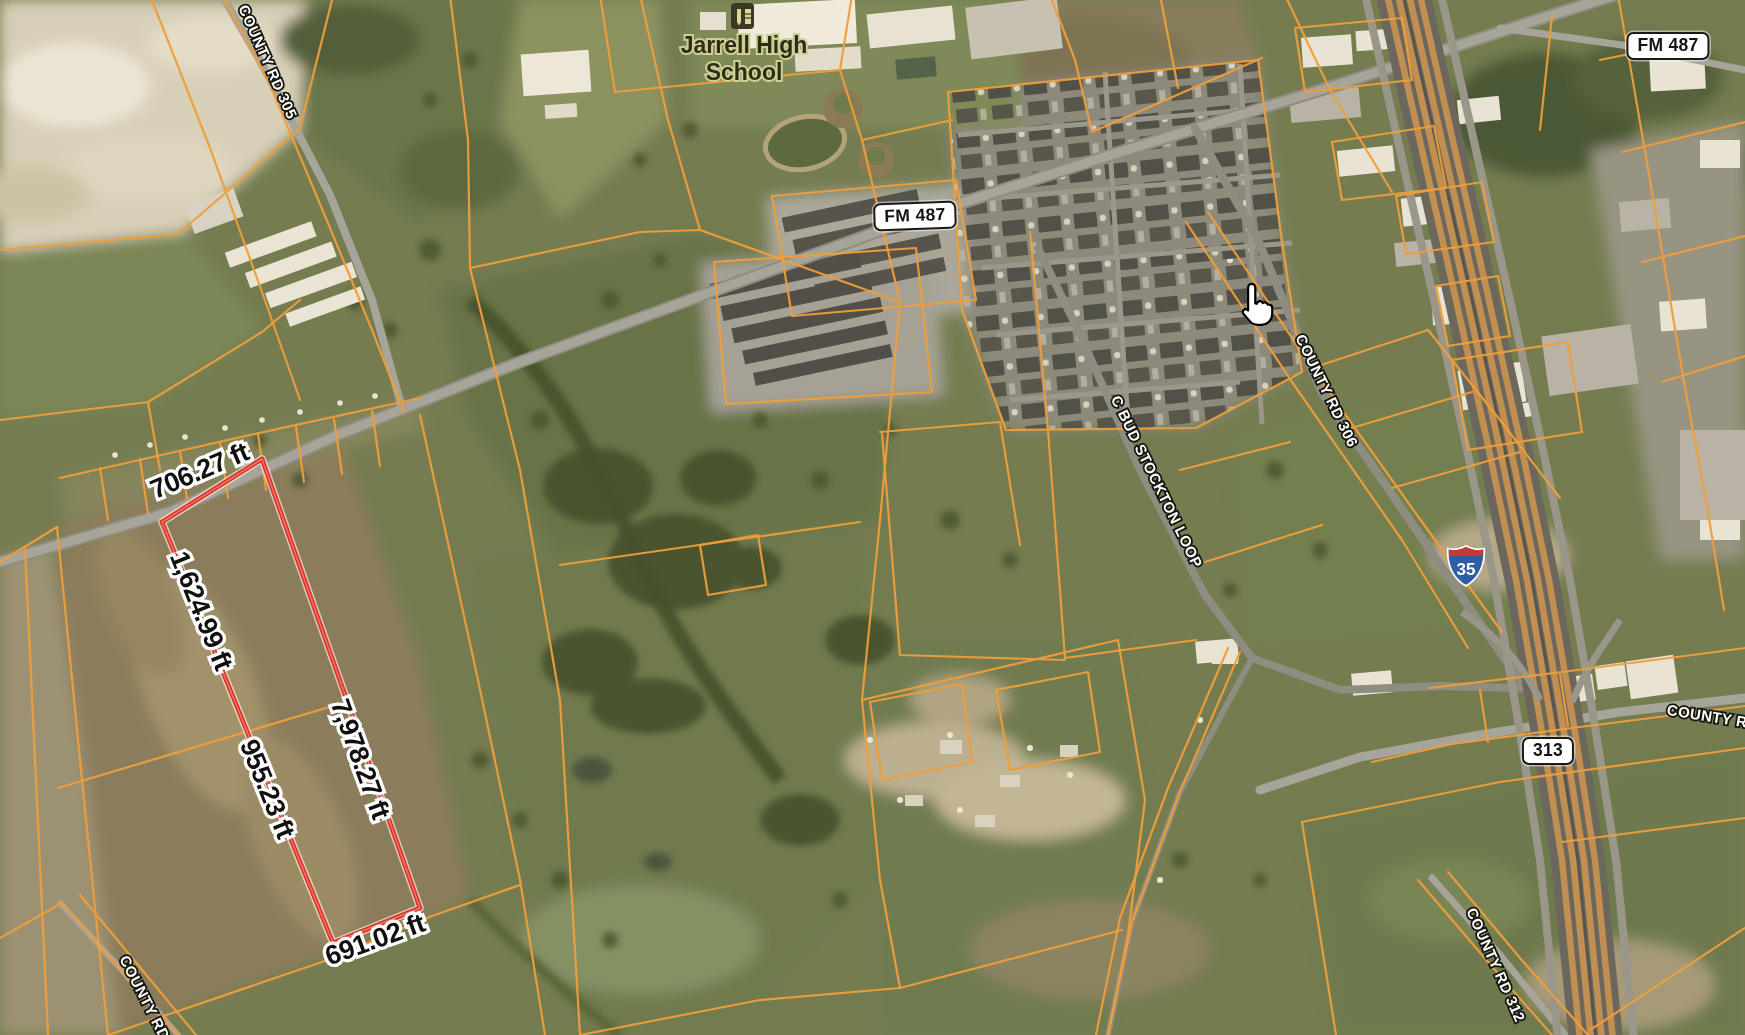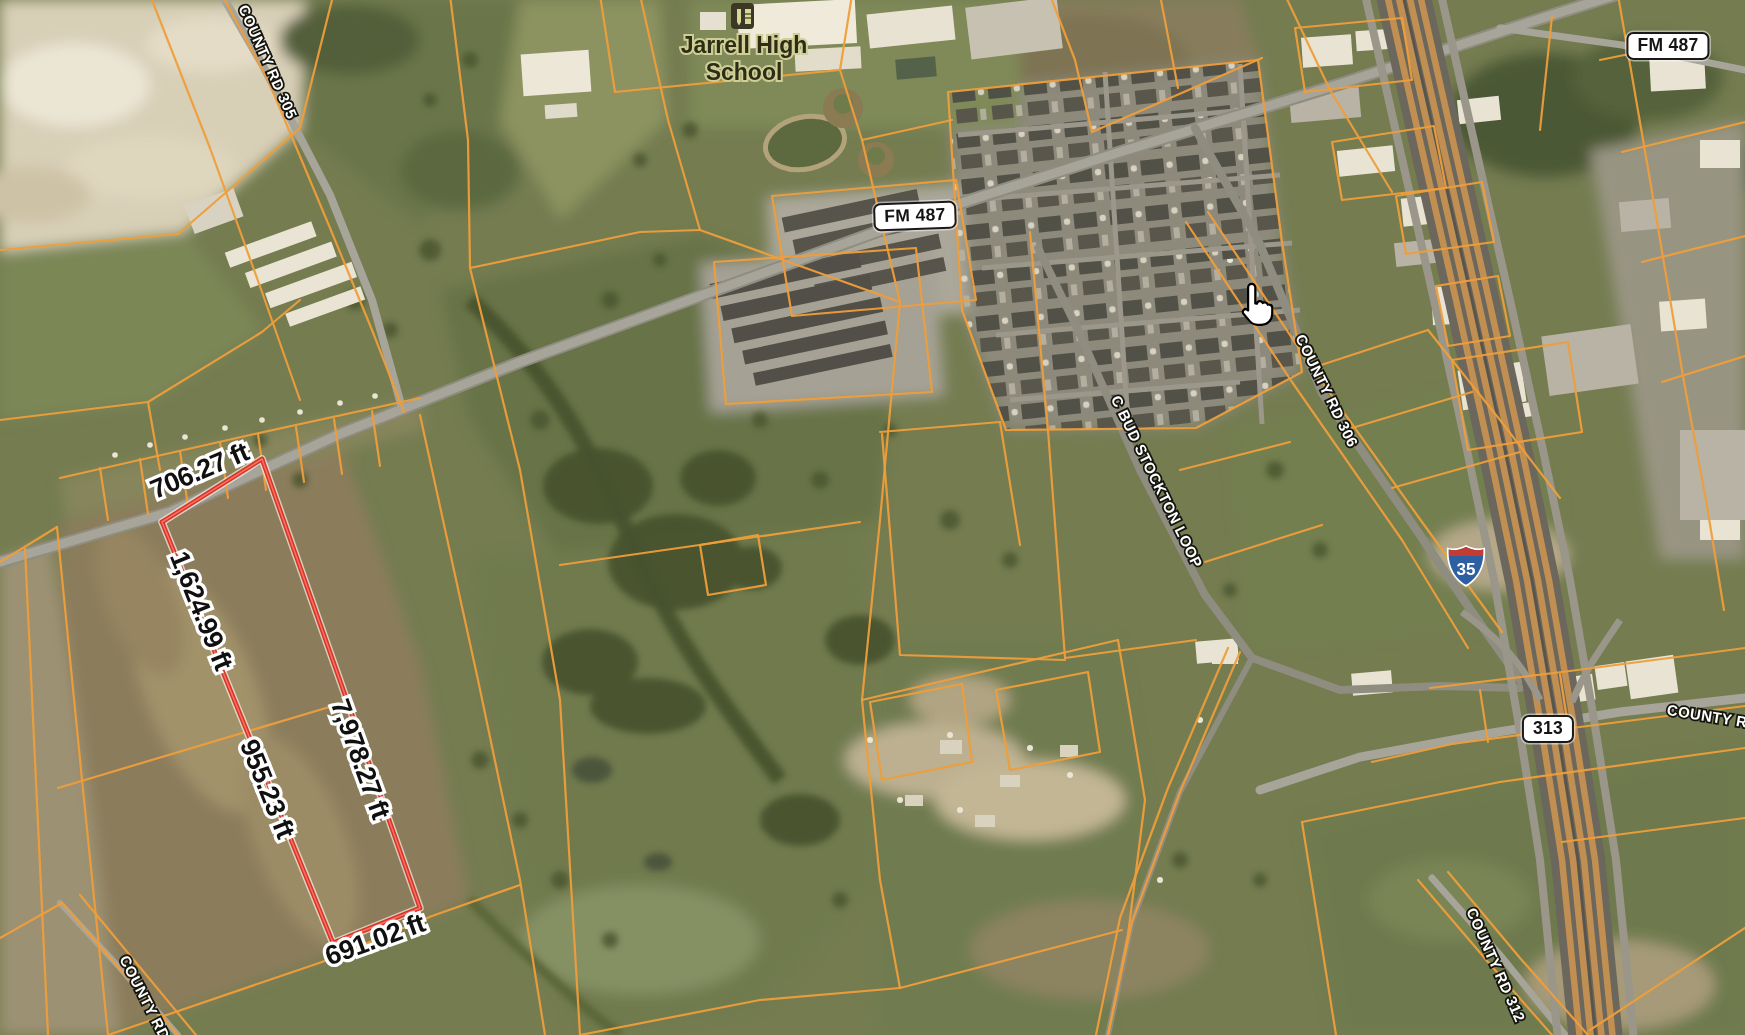--- a/index.html
+++ b/index.html
@@ -386,21 +386,21 @@
     <rect x="731" y="3" width="23" height="26" rx="4" fill="#3B3823"></rect>
     <polygon points="737,9 741,9 741,22 739,25.5 737,22" fill="#D9D89B"></polygon>
     <rect x="745" y="9" width="6" height="15" fill="#D9D89B"></rect>
     <line x1="745" y1="14" x2="751" y2="14" stroke="#3B3823" stroke-width="1.2"></line>
     <line x1="745" y1="18" x2="751" y2="18" stroke="#3B3823" stroke-width="1.2"></line>
   </g>
 </svg>
 
 <div class="badge" style="left:915px;top:216px;transform:translate(-50%,-50%) rotate(-2deg);">FM 487</div>
 <div class="badge" style="left:1668px;top:46px;">FM 487</div>
-<div class="badge" style="left:1548px;top:729px;">313</div>
+<div class="badge" style="left:1548px;top:751px;">313</div>
 
 <svg class="shield" width="40" height="44" viewBox="0 0 40 44">
   <path d="M20,1 C26,4.5 33,5.5 39,3.5 C40,16 37,33 20,43 C3,33 0,16 1,3.5 C7,5.5 14,4.5 20,1 Z" fill="#FFFFFF"></path>
   <path d="M20,3 C25.5,6 32,7 37.2,5.4 C38,16.5 35,31.8 20,40.8 C5,31.8 2,16.5 2.8,5.4 C8,7 14.5,6 20,3 Z" fill="var(--shield-blue,#2E5FA3)"></path>
   <path d="M20,3 C25.5,6 32,7 37.2,5.4 L37,12 L3,12 L2.8,5.4 C8,7 14.5,6 20,3 Z" fill="var(--shield-red,#C33B31)"></path>
   <text x="20" y="31" text-anchor="middle" font-size="17" font-weight="bold" fill="#FFFFFF">35</text>
 </svg>
 
 <svg class="cursor" style="left:1238px;top:281px;" width="44" height="48" viewBox="0 0 30 32">
   <path d="M9.3,1.6 C10.7,1.6 11.8,2.7 11.8,4.1 L11.8,14.9 L12.9,15.1 C13.1,14 14.1,13.2 15.2,13.4 C16,13.5 16.6,14 16.9,14.7 C17.3,14.3 17.9,14.1 18.5,14.2 C19.4,14.3 20.1,15 20.3,15.8 C20.6,15.7 21,15.6 21.4,15.7 C22.6,15.9 23.4,17 23.4,18.2 L23.3,22.5 C23.2,26.4 20,29.5 16.1,29.5 L13.5,29.5 C11.4,29.5 9.4,28.6 8,27 L3.7,22 C3,21.2 3.1,20 3.9,19.3 C4.7,18.6 5.9,18.7 6.6,19.5 L6.9,19.8 L6.9,4.1 C6.9,2.7 7.9,1.6 9.3,1.6 Z" fill="#FFFFFF" stroke="#000000" stroke-width="1.5" stroke-linejoin="round"></path>

